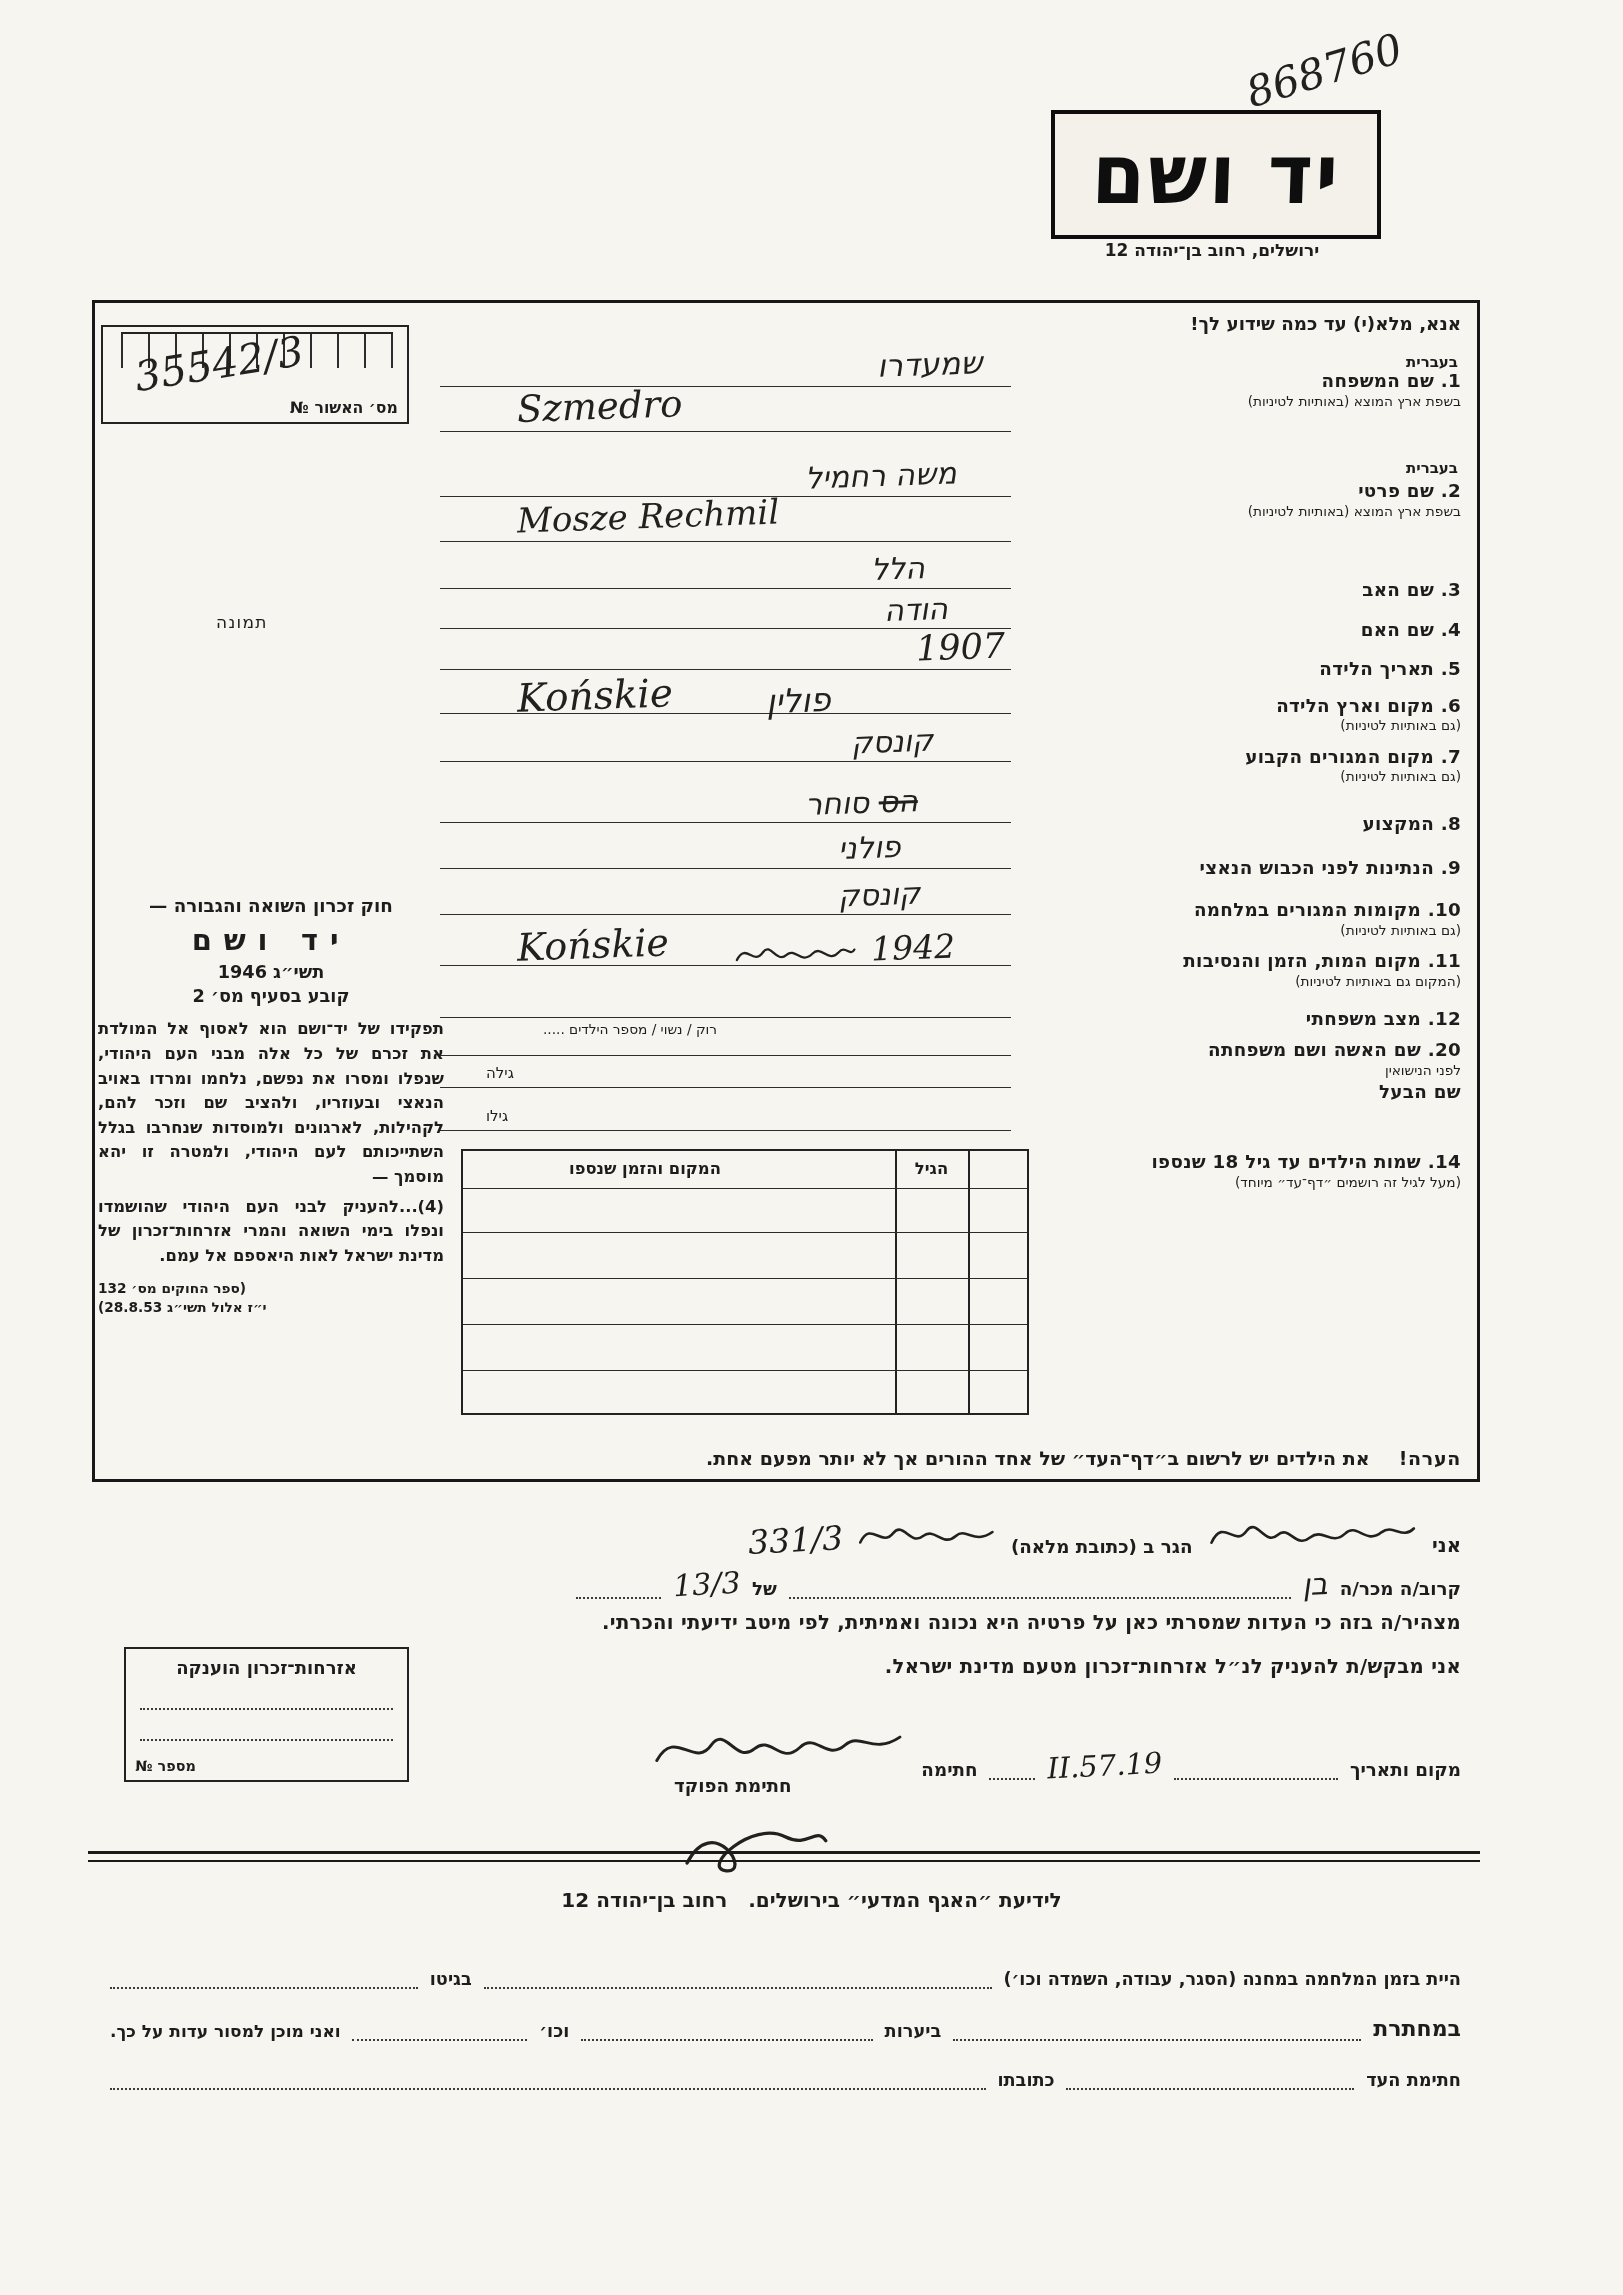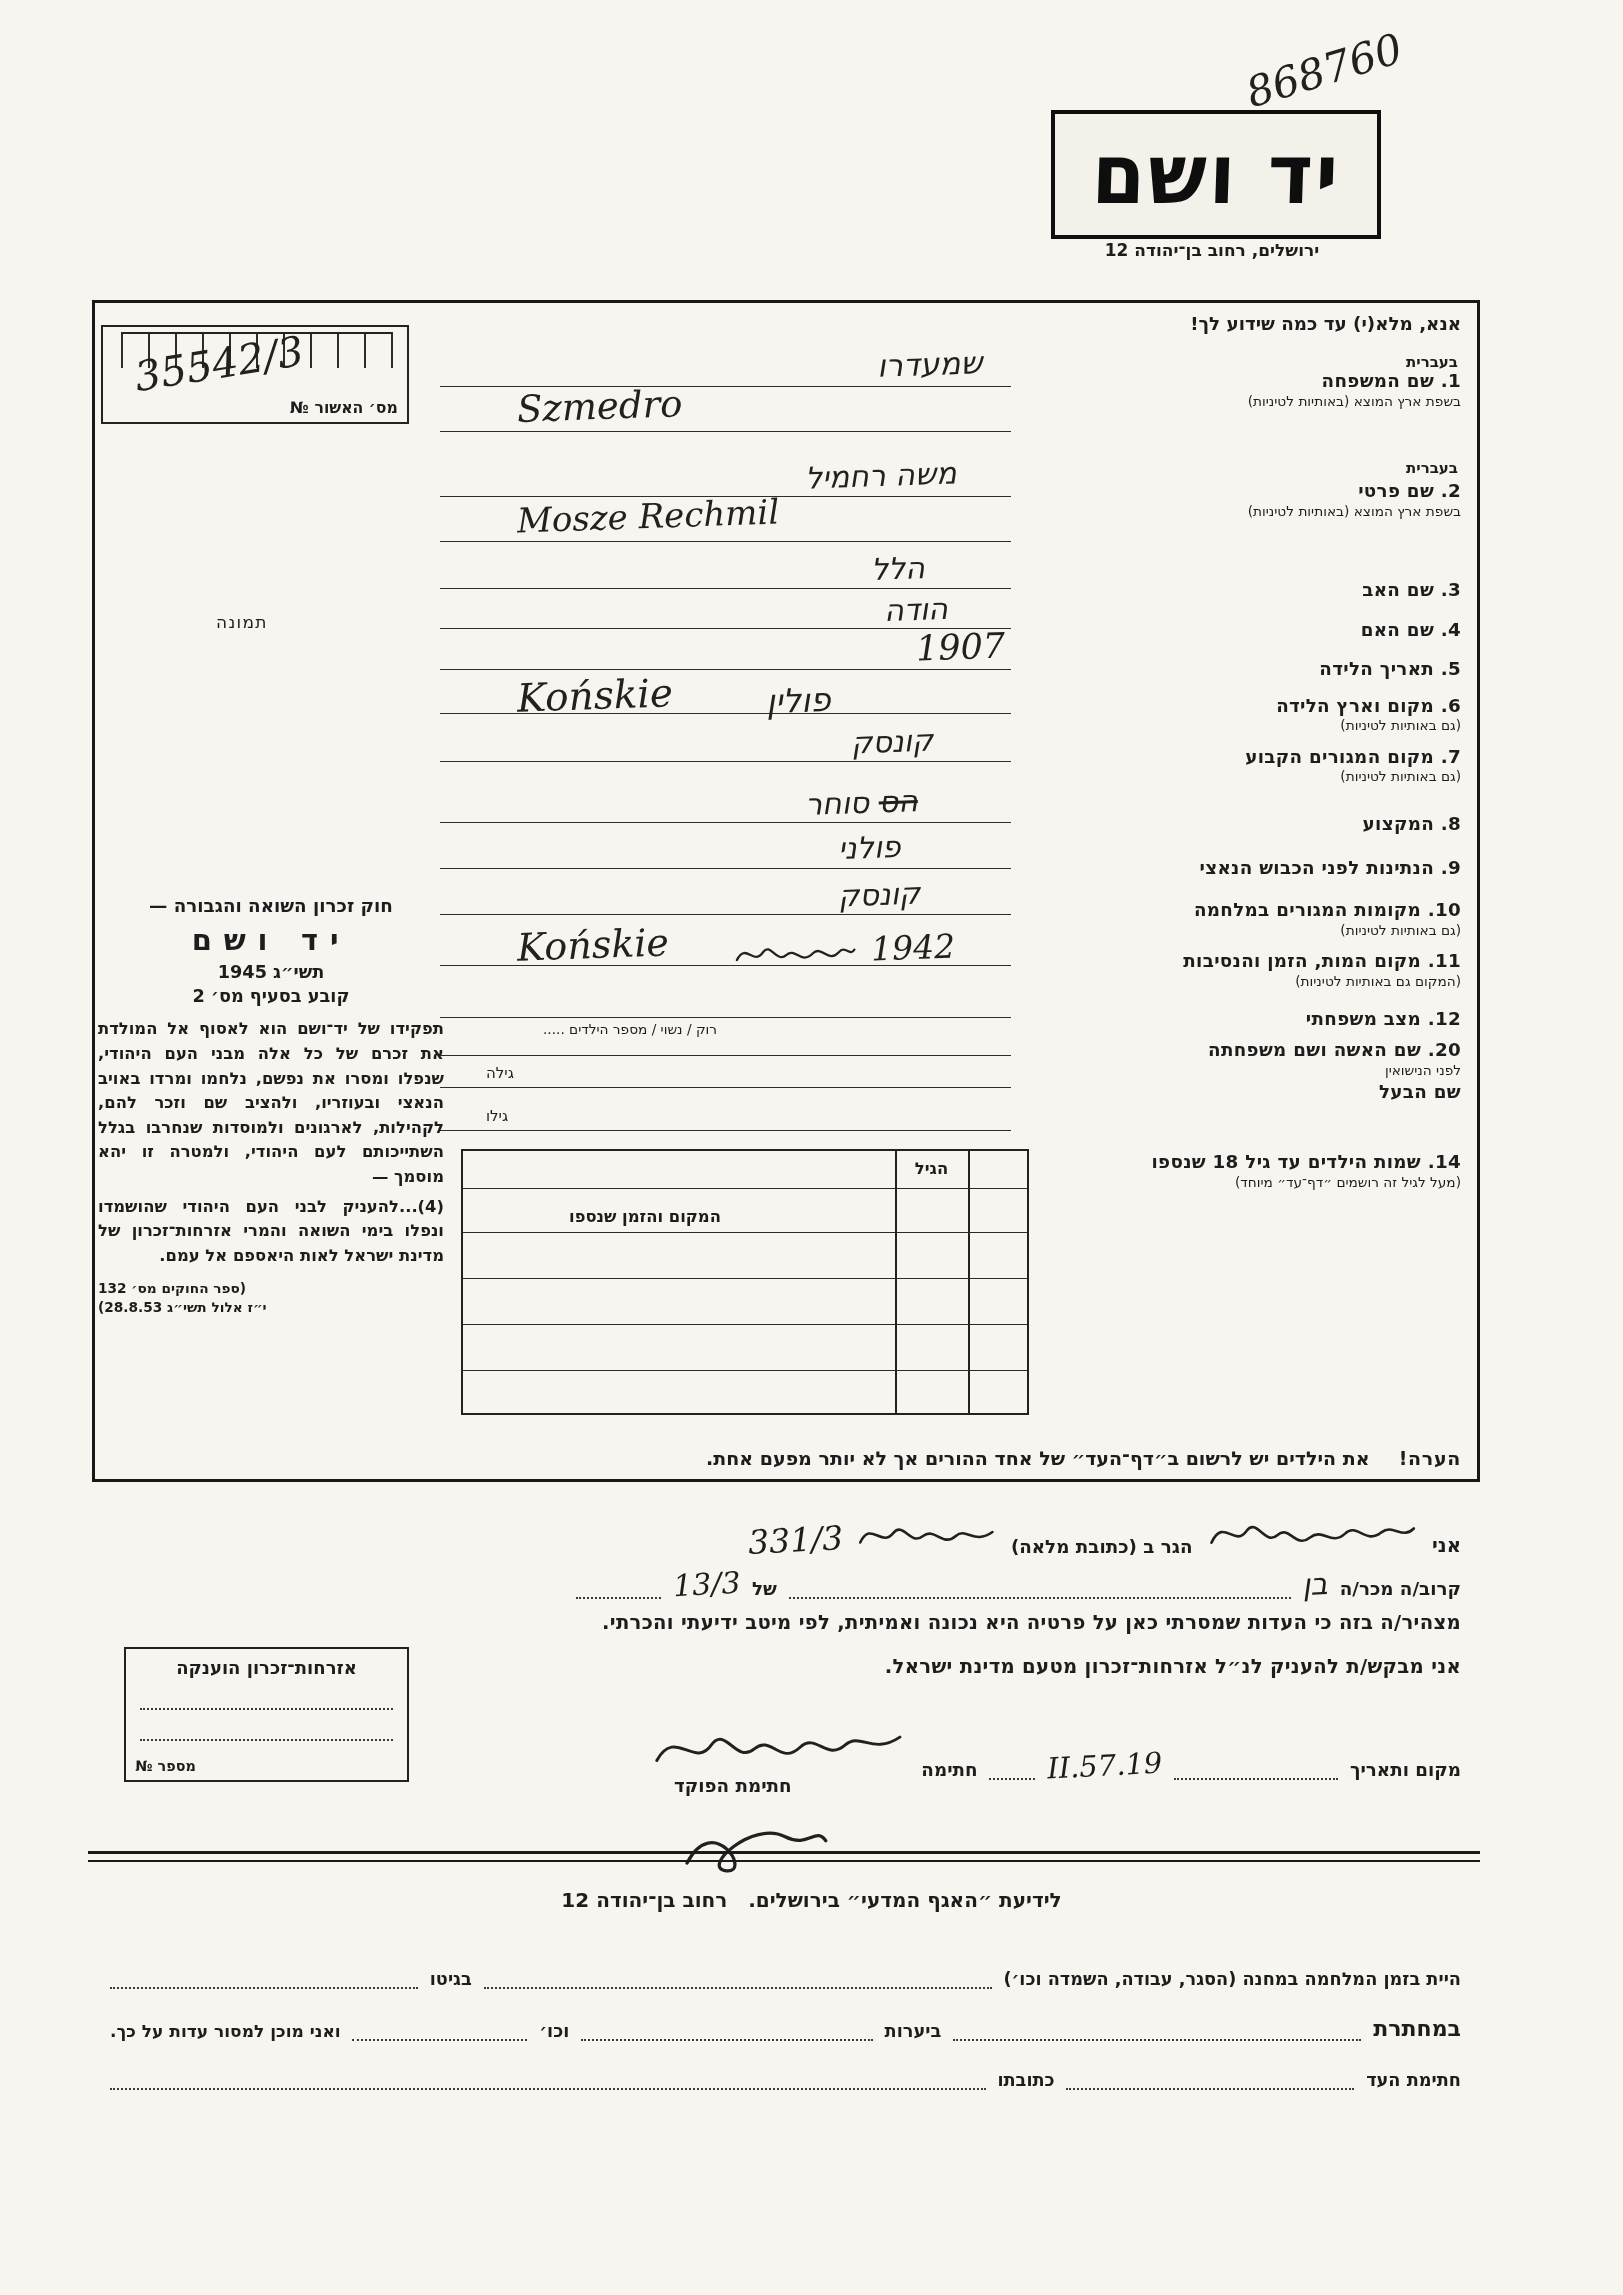--- a/index.html
+++ b/index.html
@@ -178,34 +178,34 @@
   <div class="fsub" style="top:1174px;">(מעל לגיל זה רושמים ״דף־עד״ מיוחד)</div>
 
   <div class="ch-table">
     <div class="ch-v" style="left:432px;"></div>
     <div class="ch-v" style="left:505px;"></div>
     <div class="ch-h" style="top:37px;"></div>
     <div class="ch-h" style="top:81px;"></div>
     <div class="ch-h" style="top:127px;"></div>
     <div class="ch-h" style="top:173px;"></div>
     <div class="ch-h" style="top:219px;"></div>
-    <div class="ch-head" style="left:0;width:364px;margin-top:48px;">המקום והזמן שנספו</div>
+    <div class="ch-head" style="left:0;width:364px;">המקום והזמן שנספו</div>
     <div class="ch-head" style="left:432px;width:73px;">הגיל</div>
   </div>
 
   <div class="abs" style="right:162px;top:1447px;font-size:19px;white-space:nowrap;">
     <span class="b" style="letter-spacing:0.7px;">הערה!</span>
     <span style="display:inline-block;width:17px;"></span>
     <span class="b">את הילדים יש לרשום ב״דף־העד״ של אחד ההורים אך לא יותר מפעם אחת.</span>
   </div>
 
   <div class="law">
     <div class="t1">חוק זכרון השואה והגבורה —</div>
     <div class="t2">יד ושם</div>
-    <div class="t3">תשי״ג 1945</div>
+    <div class="t3">תשי״ג 1946</div>
     <div class="t4">קובע בסעיף מס׳ 2</div>
     <div class="body">תפקידו של יד־ושם הוא לאסוף אל המולדת את זכרם של כל אלה מבני העם היהודי, שנפלו ומסרו את נפשם, נלחמו ומרדו באויב הנאצי ובעוזריו, ולהציב שם וזכר להם, לקהילות, לארגונים ולמוסדות שנחרבו בגלל השתייכותם לעם היהודי, ולמטרה זו יהא מוסמך —</div>
     <div class="body" style="margin-top:5.2px;">(4)...להעניק לבני העם היהודי שהושמדו ונפלו בימי השואה והמרי אזרחות־זכרון של מדינת ישראל לאות היאספם אל עמם.</div>
     <div class="refs">
       <span>(ספר החוקים מס׳ 132</span><br>
       <span>י״ז אלול תשי״ג 28.8.53)</span>
     </div>
   </div>
 
   <div class="flexrow" style="right:162px;left:406px;top:1509px;">

